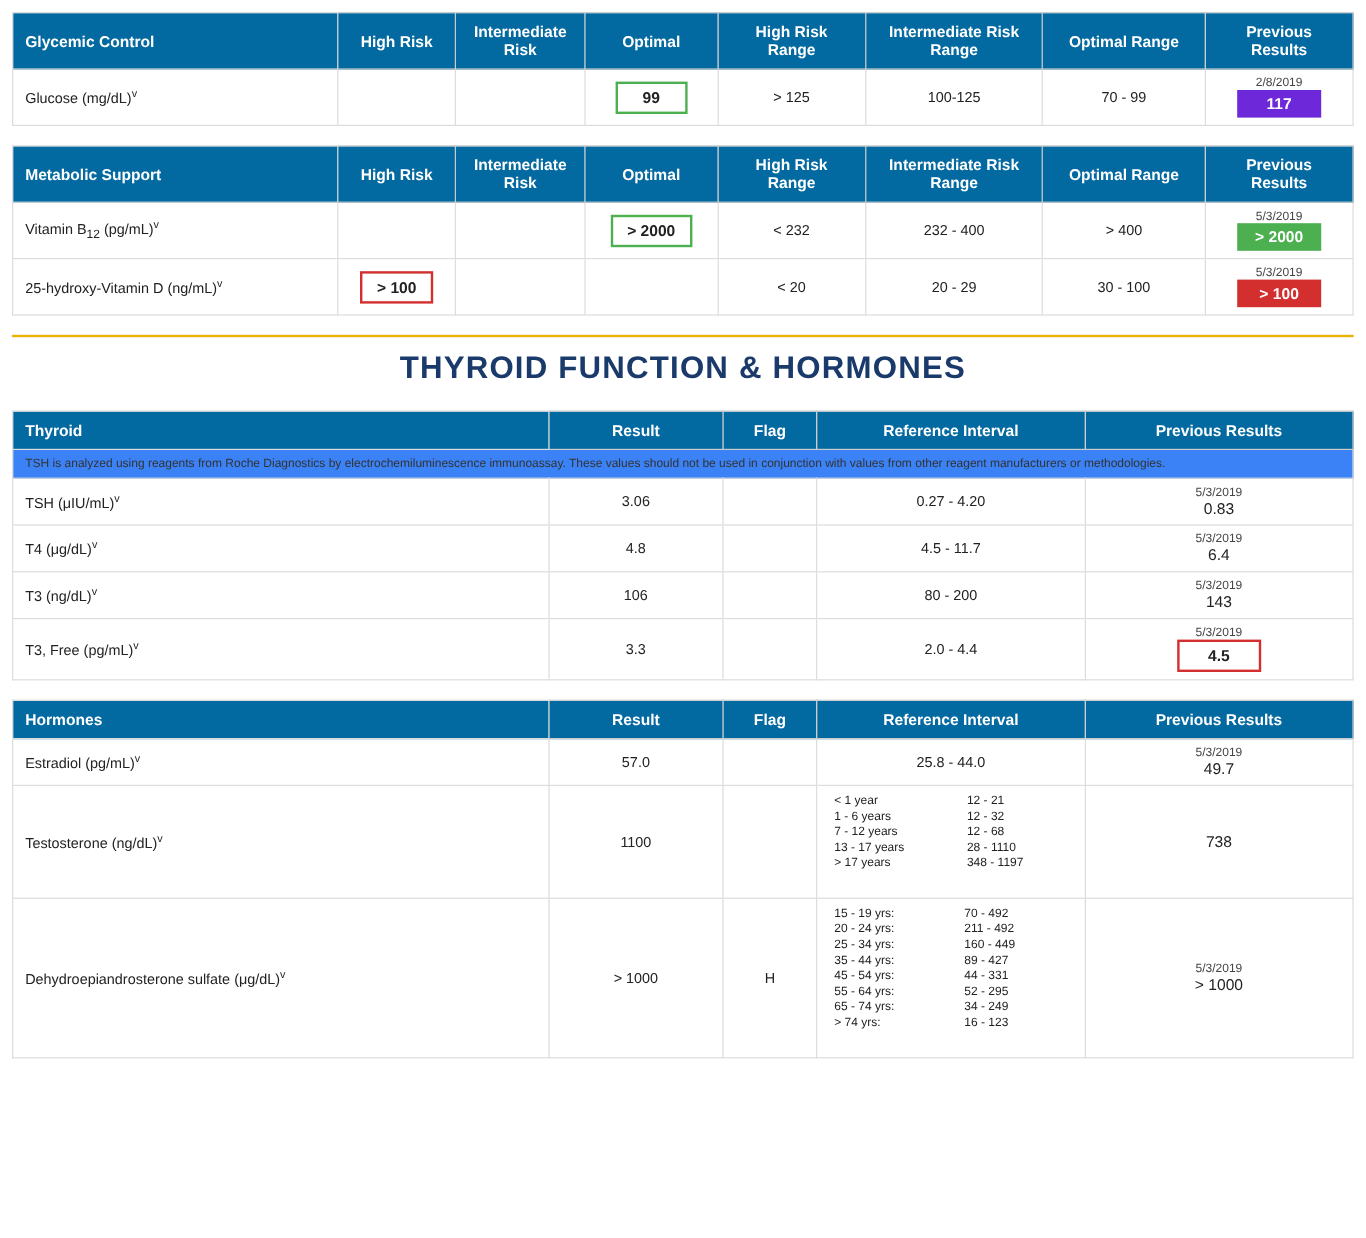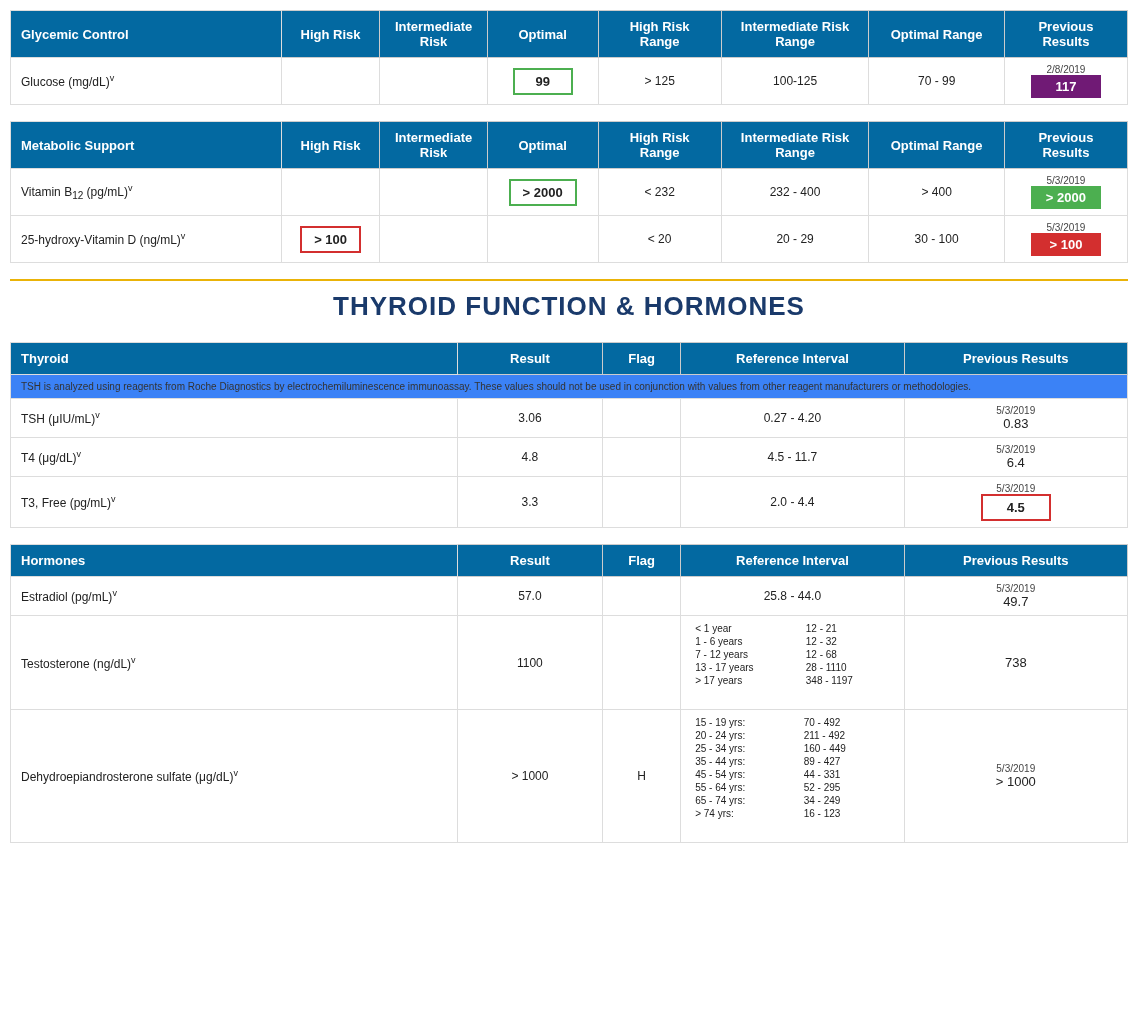--- a/index.html
+++ b/index.html
@@ -79,21 +79,21 @@
       color: #fff;
       font-weight: bold;
       padding: 4px 12px;
       text-align: center;
       font-size: 13px;
       display: inline-block;
       min-width: 70px;
     }
     
     .prev-yellow {
-      background: #701a75;
+      background: #6d28d9;
       color: #fff;
       font-weight: bold;
       padding: 4px 12px;
       text-align: center;
       font-size: 13px;
       display: inline-block;
       min-width: 70px;
     }
     
     .prev-red-outline {
@@ -268,20 +268,30 @@
       <td class="label-col">T4 (μg/dL)<span class="sub-label">v</span></td>
       <td class="center">4.8</td>
       <td class="center"></td>
       <td class="center">4.5 - 11.7</td>
       <td class="center">
         <span class="prev-date">5/3/2019</span>
         <span class="prev-val">6.4</span>
       </td>
     </tr>
 
+    <tr>
+      <td class="label-col">T3 (ng/dL)<span class="sub-label">v</span></td>
+      <td class="center">106</td>
+      <td class="center"></td>
+      <td class="center">80 - 200</td>
+      <td class="center">
+        <span class="prev-date">5/3/2019</span>
+        <span class="prev-val">143</span>
+      </td>
+    </tr>
 
     <tr>
       <td class="label-col">T3, Free (pg/mL)<span class="sub-label">v</span></td>
       <td class="center">3.3</td>
       <td class="center"></td>
       <td class="center">2.0 - 4.4</td>
       <td class="center">
         <span class="prev-date">5/3/2019</span>
         <span class="prev-red-outline">4.5</span>
       </td>

